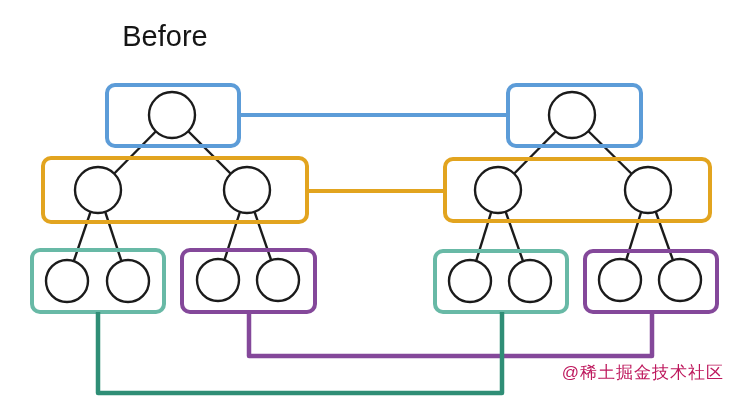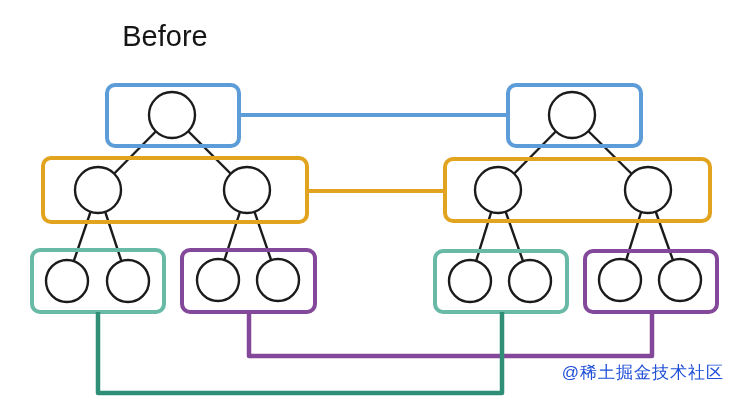--- a/index.html
+++ b/index.html
@@ -91,15 +91,15 @@
       <rect x="445" y="159" width="265" height="62" rx="8" ry="8" fill="none" stroke="#E2A41F" stroke-width="4"></rect>
       <rect x="32" y="250" width="132" height="62" rx="8" ry="8" fill="none" stroke="#68B9A6" stroke-width="4"></rect>
       <rect x="182" y="250" width="133" height="62" rx="8" ry="8" fill="none" stroke="#84489A" stroke-width="4"></rect>
       <rect x="435" y="251" width="132" height="61" rx="8" ry="8" fill="none" stroke="#68B9A6" stroke-width="4"></rect>
       <rect x="585" y="251" width="132" height="61" rx="8" ry="8" fill="none" stroke="#84489A" stroke-width="4"></rect>
       <polyline points="239,115 508,115" fill="none" stroke="#5C9CD8" stroke-width="4" stroke-linejoin="round" stroke-linecap="butt"></polyline>
       <polyline points="307,191 445,191" fill="none" stroke="#E2A41F" stroke-width="4" stroke-linejoin="round" stroke-linecap="butt"></polyline>
       <polyline points="249,312 249,356 652,356 652,312" fill="none" stroke="#84489A" stroke-width="4.5" stroke-linejoin="round" stroke-linecap="butt"></polyline>
       <polyline points="98,312 98,393 502,393 502,312" fill="none" stroke="#2F8E76" stroke-width="4.5" stroke-linejoin="round" stroke-linecap="butt"></polyline>
     </svg>
-  <div class="watermark" style="color: #1d4ed8;">@稀土掘金技术社区</div>
+  <div class="watermark" style="color: #be185d;">@稀土掘金技术社区</div>
   <div class="watermark-dot"></div>
 </div>
 
 </body></html>

